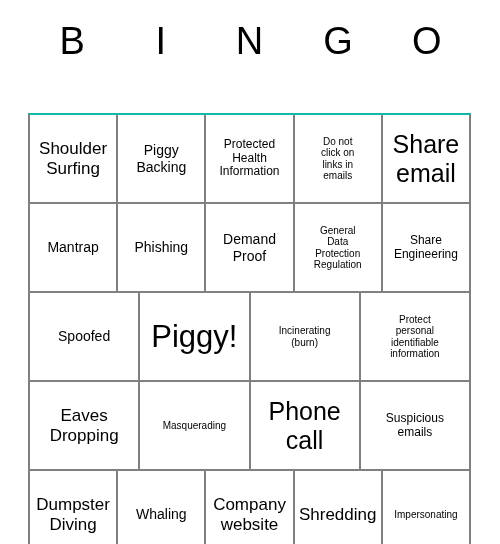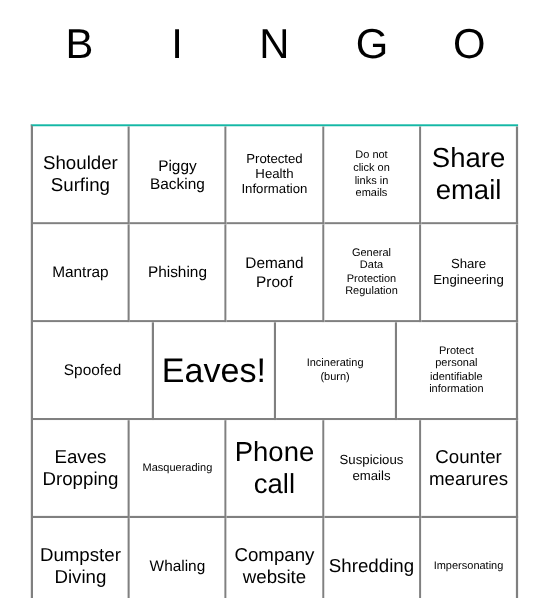--- a/index.html
+++ b/index.html
@@ -157,21 +157,21 @@
           <span class="cell-text fs-sm">Share
 Engineering</span>
         </div>
     </div>
 
     <div class="grid-row">
       <div class="cell">
           <span class="cell-text fs-xl">Spoofed</span>
         </div>
       <div class="cell">
-          <span class="cell-text fs-free">Eaves!</span>
+          <span class="cell-text fs-free">Piggy!</span>
         </div>
       <div class="cell">
           <span class="cell-text fs-md">Incinerating
 (burn)</span>
         </div>
       <div class="cell">
           <span class="cell-text fs-md">Protect
 personal
 identifiable
 information</span>
@@ -187,24 +187,20 @@
           <span class="cell-text fs-xs">Masquerading</span>
         </div>
       <div class="cell">
           <span class="cell-text fs-xxl">Phone
 call</span>
         </div>
       <div class="cell">
           <span class="cell-text fs-sm">Suspicious
 emails</span>
         </div>
-      <div class="cell">
-          <span class="cell-text fs-lg">Counter
-mearures</span>
-        </div>
     </div>
 
     <div class="grid-row">
       <div class="cell">
           <span class="cell-text fs-lg">Dumpster
 Diving</span>
         </div>
       <div class="cell">
           <span class="cell-text fs-xl">Whaling</span>
         </div>

